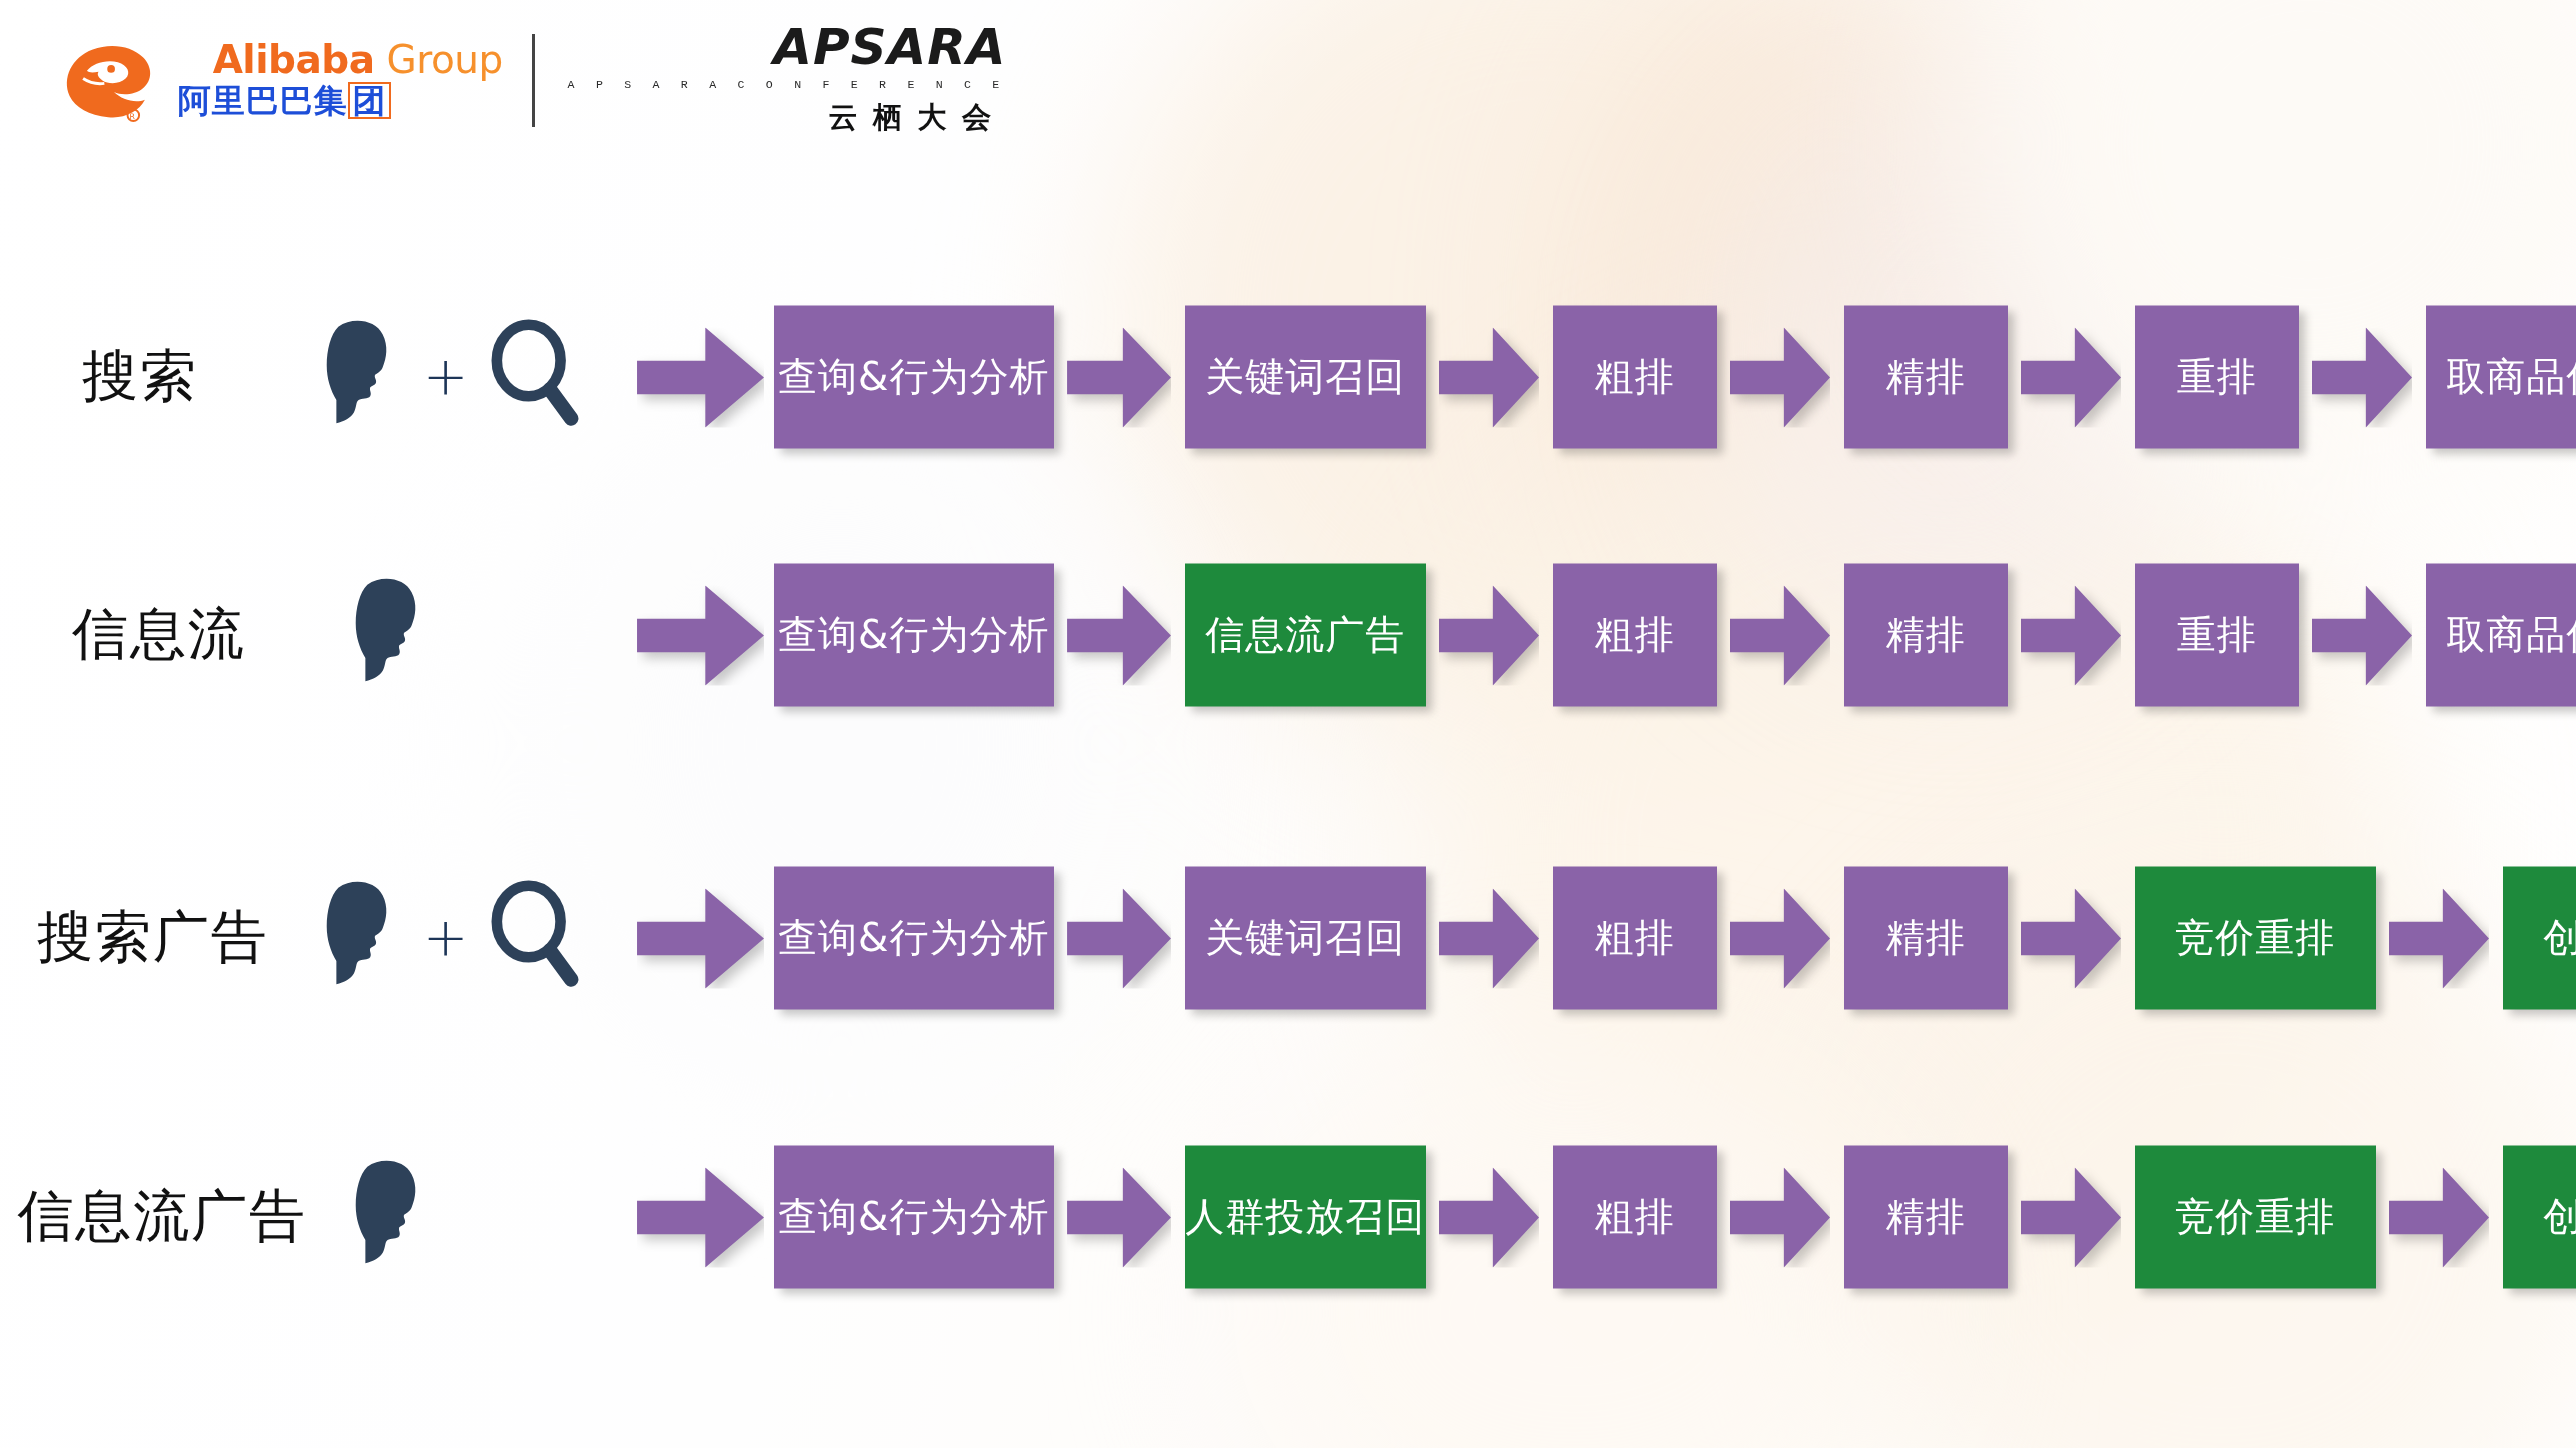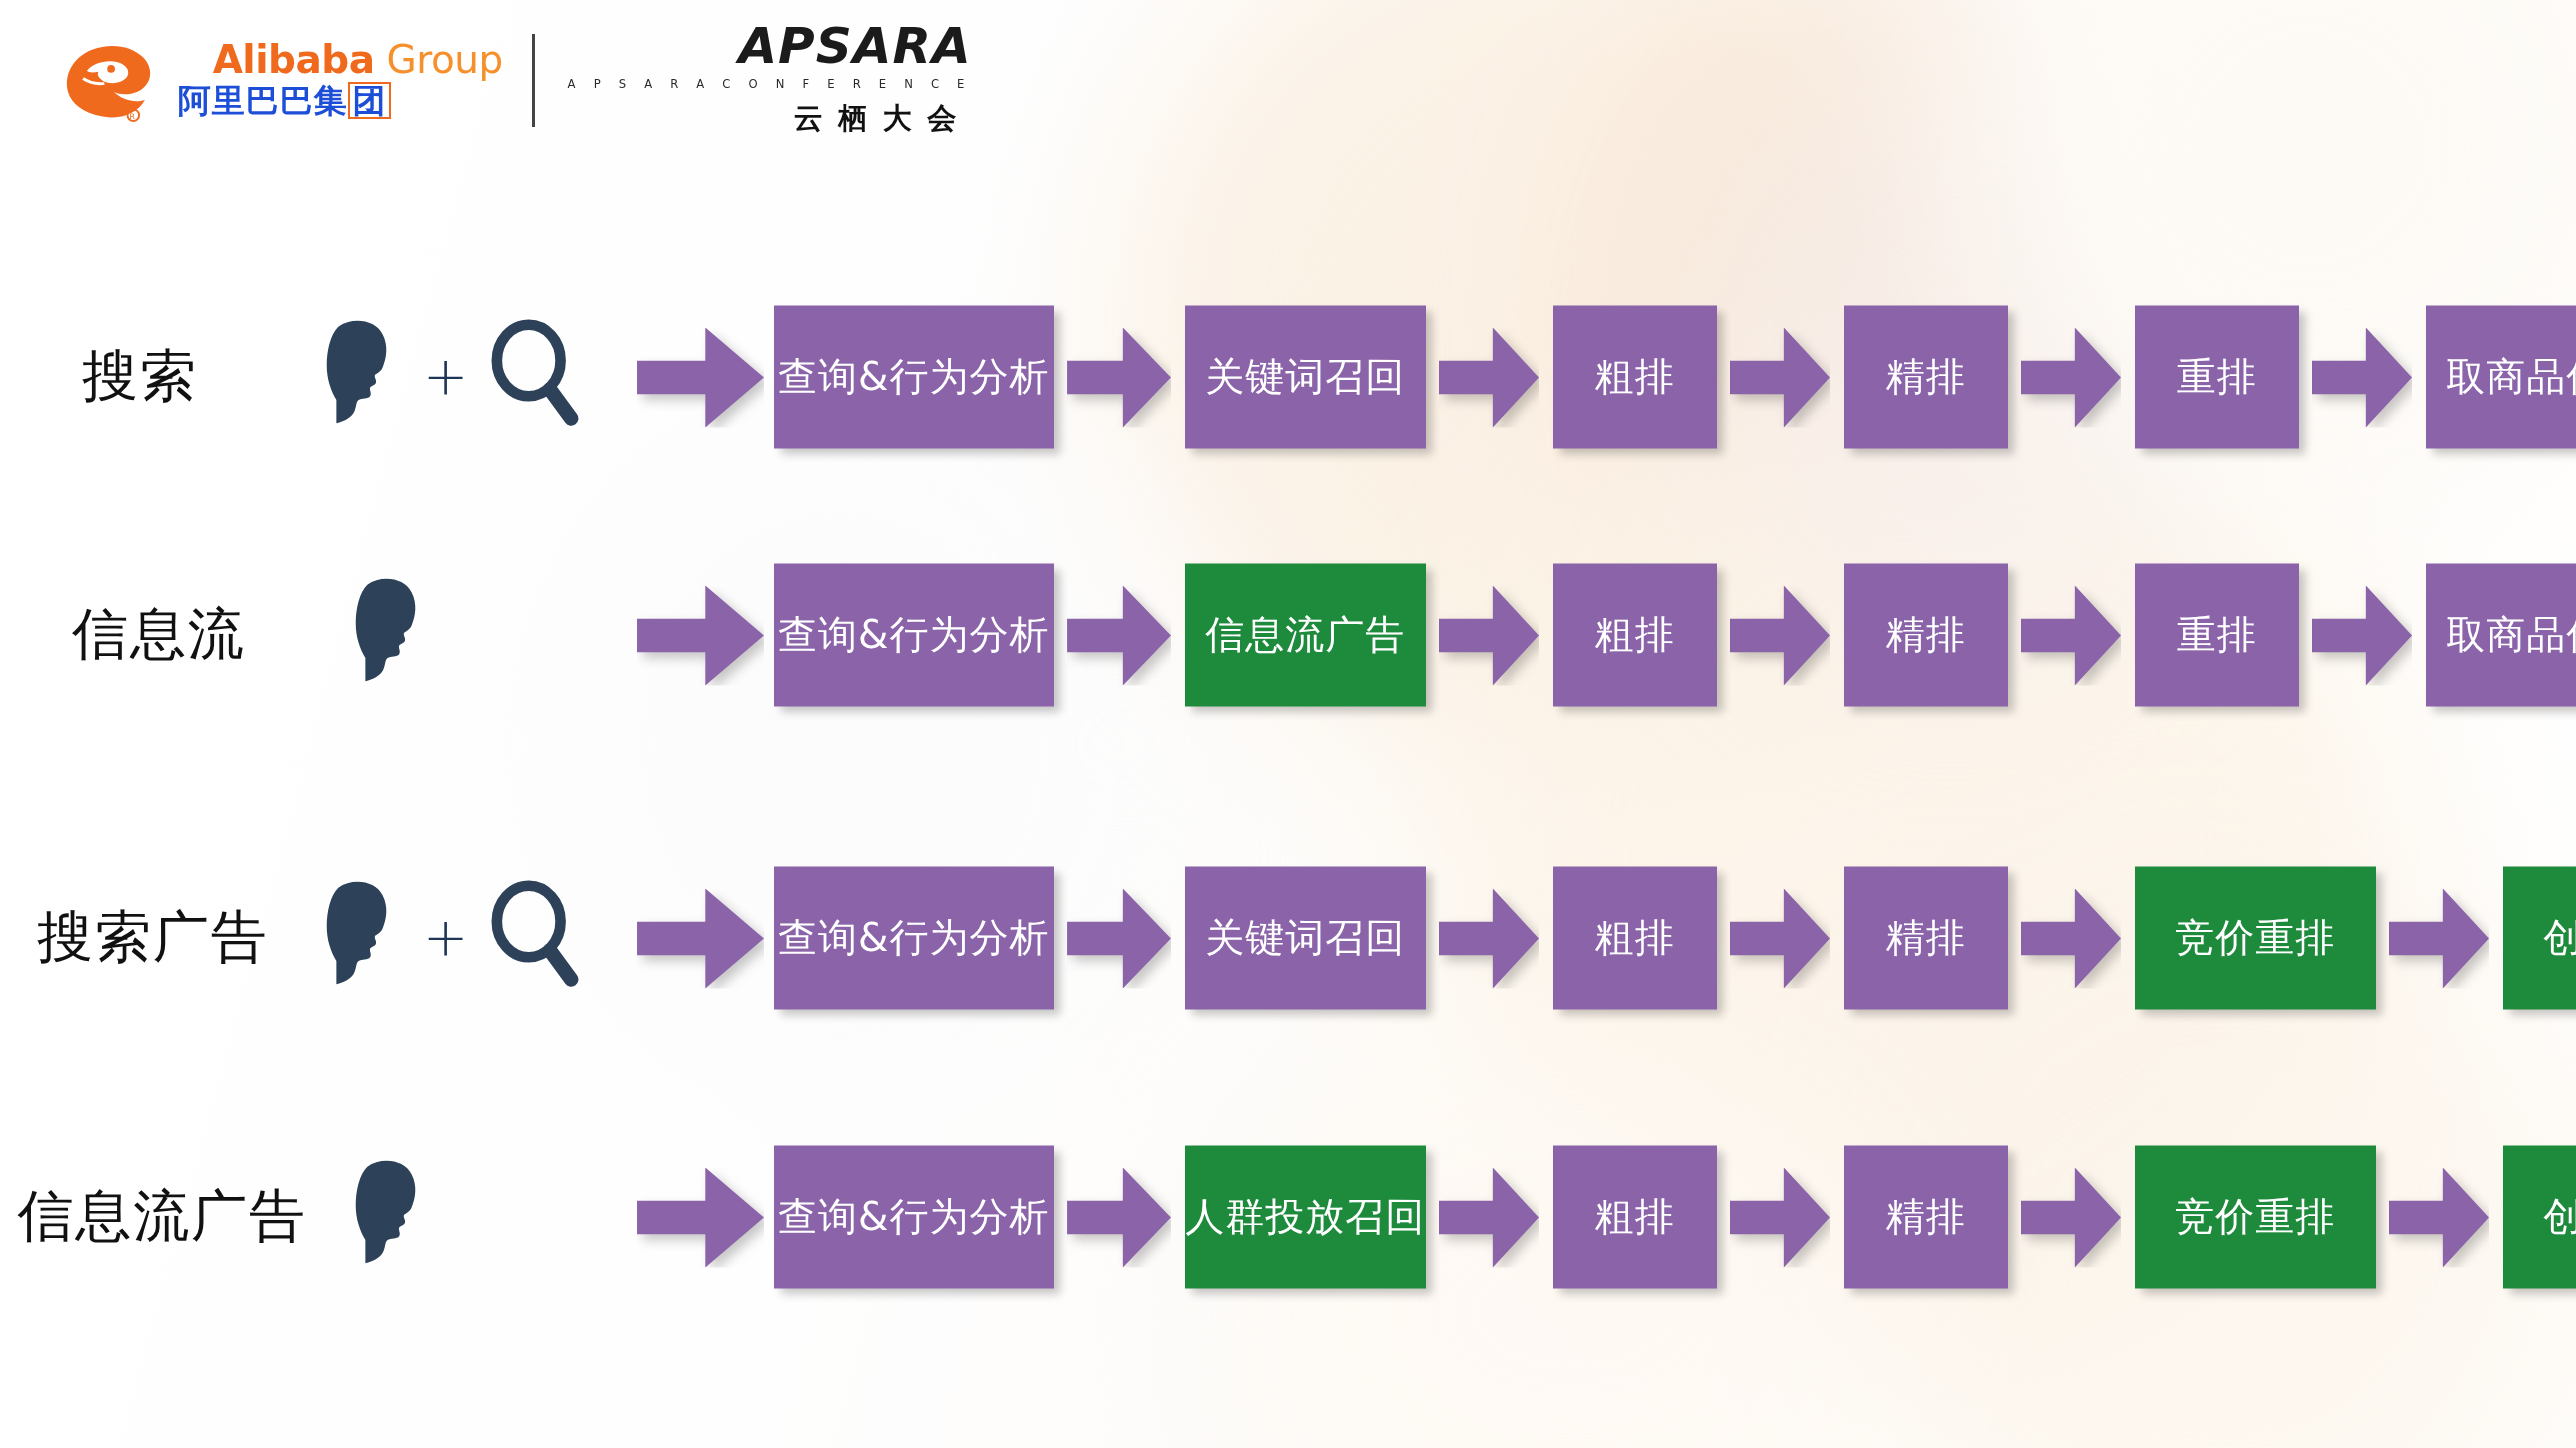--- a/index.html
+++ b/index.html
@@ -39,21 +39,21 @@
   .ali-en .light{font-weight:normal;color:#F6902C;}
   .ali-cn{font-size:33px;line-height:1.15;white-space:nowrap;margin-top:1.9px;
           font-weight:bold;color:#1d4ed8;letter-spacing:1px;}
   .ali-cn .boxed{display:inline-block;border:2.9px solid #F06A1E;padding:0 2.9px;line-height:1;}
 
   .logo-div{width:2.9px;height:93px;background:#444;margin:0 33px 0 29px;flex:0 0 auto;}
 
   .apsara{display:flex;flex-direction:column;justify-content:center;height:95px;align-items:flex-end;}
   .apsara-word{font-size:50px;font-weight:bold;color:#1b1b1b;letter-spacing:1px;
     font-style:italic;line-height:1;font-family:"DejaVu Sans","Liberation Sans",sans-serif;}
-  .apsara-sub{font-size:11.6px;color:#2a2a2a;letter-spacing:7.2px;margin-top:5.8px;white-space:nowrap;}
+  .apsara-sub{font-size:11.6px;color:#2a2a2a;letter-spacing:7.2px;margin-top:5.8px;white-space:nowrap;font-family:Liberation Mono, monospace;}
   .apsara-cn{font-size:29px;color:#111;letter-spacing:15.5px;margin-top:7.7px;font-weight:bold;white-space:nowrap;}
 
   
   #flow{position:absolute;left:0;top:0;width:2576px;height:1449px;z-index:4;text-align:center;}
   .row{position:absolute;left:0;width:2576px;height:222px;display:flex;align-items:center;}
 
   .row-label{
     position:absolute;top:50%;transform:translateY(-50%);
     font-size:56px;color:#111;font-weight:normal;white-space:nowrap;
     letter-spacing:1.9px;

